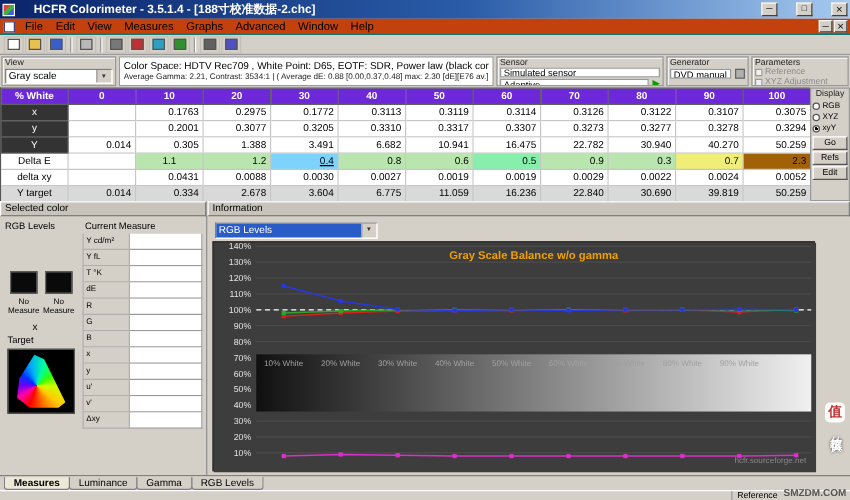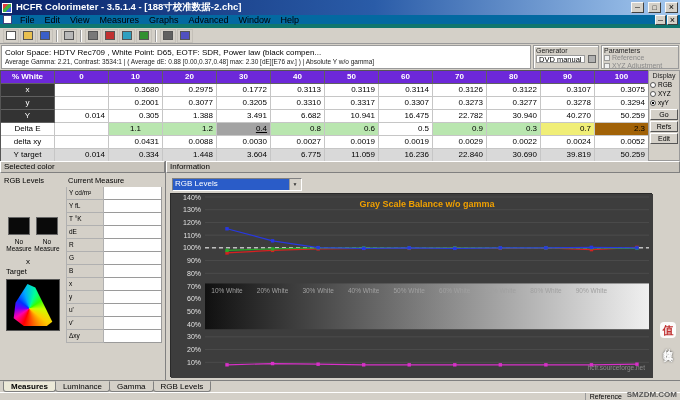--- a/index.html
+++ b/index.html
@@ -1,29 +1,29 @@
 <!DOCTYPE html>
 <html><head>
 <meta charset="utf-8">
 <style>
 *{margin:0;padding:0;box-sizing:border-box}
 html,body{width:680px;height:400px;overflow:hidden}
 body{font-family:"Liberation Sans","DejaVu Sans",sans-serif;background:#d4d0c8;position:relative;font-size:9px;color:#000}
 svg{font-family:"Liberation Sans","DejaVu Sans",sans-serif}
 
 
-.titlebar{position:absolute;left:0;top:0;width:680px;height:15px;background:linear-gradient(90deg,#0a246a,#2a5ca8 55%,#a6caf0);display:flex;align-items:center;padding:0 2px;gap:4px}
+.titlebar{position:absolute;left:0;top:0;width:680px;height:15px;background:linear-gradient(90deg,#0a246a,#2a5ca8 55%,#a6caf0);display:flex;align-items:center;padding:0 2px;gap:15px}
 .appicon{width:10px;height:10px;background:linear-gradient(135deg,#e04040 33%,#40b040 33% 66%,#4060e0 66%);border:1px solid #fff;flex:none}
 .titlebar .title{flex:1;color:#fff;font-size:9.5px;font-weight:bold;white-space:nowrap;overflow:hidden}
 .winbtn{width:13px;height:11px;background:#d4d0c8;border:1px solid;border-color:#f8f8f8 #404040 #404040 #f8f8f8;font-size:8px;line-height:9px;text-align:center;flex:none;position:relative}
 .winbtn::after{position:absolute;left:0;top:0;width:100%;text-align:center;font-size:7px;line-height:9px;color:#000}
 .wmin::after{content:"─"}.wmax::after{content:"□"}.wclose::after{content:"×";font-size:9px;line-height:8px}
 
 
-.menubar{position:absolute;left:0;top:15px;width:680px;height:13px;display:flex;align-items:center;background:#0369a1;border-bottom:4px solid #0f766e}
+.menubar{position:absolute;left:0;top:15px;width:680px;height:13px;display:flex;align-items:center;background:#c2410c;border-bottom:1px solid #0f766e}
 .mdiicon{width:9px;height:9px;margin:0 3px;background:#fff;border:1px solid #404080;flex:none}
 .mitems{display:flex;flex:1}
 .mitem{padding:0 5px;font-size:9px}
 .mdibtns{display:flex;gap:1px;margin-right:2px}
 .mdibtns .winbtn{width:11px;height:10px}
 
 
 .toolbar{position:absolute;left:0;top:28px;width:680px;height:16px;background:#d4d0c8;border-bottom:1px solid #9a9a9a;display:flex;align-items:center;padding:0 3px;gap:1px}
 .tbtn{width:16px;height:14px;display:flex;align-items:center;justify-content:center;background:#d4d0c8;border:1px solid #c4c0b8;padding:0}
 .ticon{display:block;width:10px;height:9px;border:1px solid #555}
@@ -166,23 +166,38 @@
     <span class="tsep"></span>
     <button class="tbtn">
       <span class="ticon" style="background: rgb(96, 96, 96);"></span>
     </button>
     <button class="tbtn">
       <span class="ticon" style="background: rgb(80, 80, 192);"></span>
     </button>
   </div>
 
 <div class="configbar">
+  <div class="gbox viewbox">
+    <div class="glabel">View</div>
+    <div class="combo">
+      <span class="cval">Gray scale</span>
+      <span class="cbtn"></span>
+    </div>
+  </div>
   <div class="gbox csbox">
     <div class="csline1">Color Space: HDTV Rec709 , White Point: D65, EOTF:  SDR, Power law (black compen...</div>
     <div class="csline2">Average Gamma: 2.21, Contrast: 3534:1 | ( Average dE: 0.88 [0.00,0.37,0.48] max: 2.30 [dE][E76 av.] ) | Absolute Y w/o gamma]</div>
+  </div>
+  <div class="gbox sensorbox">
+    <div class="glabel">Sensor</div>
+    <div class="sfield">Simulated sensor</div>
+    <div class="srow">
+      <div class="sfield grow">Adaptive</div>
+      <span class="play-icon"></span>
+    </div>
   </div>
   <div class="gbox genbox">
     <div class="glabel">Generator</div>
     <div class="srow">
       <div class="sfield grow">DVD manual</div>
       <span class="gear-icon"></span>
     </div>
   </div>
   <div class="gbox parbox">
     <div class="glabel">Parameters</div>
@@ -205,21 +220,21 @@
     <div class="cell head">30</div>
     <div class="cell head">40</div>
     <div class="cell head">50</div>
     <div class="cell head">60</div>
     <div class="cell head">70</div>
     <div class="cell head">80</div>
     <div class="cell head">90</div>
     <div class="cell head">100</div>
     <div class="cell rowlabel darklab">x</div>
     <div class="cell val"></div>
-    <div class="cell val">0.3680</div>
+    <div class="cell val">0.1763</div>
     <div class="cell val">0.2975</div>
     <div class="cell val">0.1772</div>
     <div class="cell val">0.3113</div>
     <div class="cell val">0.3119</div>
     <div class="cell val">0.3114</div>
     <div class="cell val">0.3126</div>
     <div class="cell val">0.3122</div>
     <div class="cell val">0.3107</div>
     <div class="cell val">0.3075</div>
     <div class="cell rowlabel darklab">y</div>
@@ -243,44 +258,44 @@
     <div class="cell val">10.941</div>
     <div class="cell val">16.475</div>
     <div class="cell val">22.782</div>
     <div class="cell val">30.940</div>
     <div class="cell val">40.270</div>
     <div class="cell val">50.259</div>
     <div class="cell rowlabel">Delta E</div>
     <div class="cell val"></div>
     <div class="cell val" style="background: rgb(185, 230, 175); text-align: center;">1.1</div>
     <div class="cell val" style="background: rgb(185, 230, 175);">1.2</div>
-    <div class="cell val" style="background: #a3a3a3; text-decoration: underline;">0.4</div>
+    <div class="cell val" style="background: #7dd3fc; text-decoration: underline;">0.4</div>
     <div class="cell val" style="background: rgb(185, 230, 175);">0.8</div>
     <div class="cell val" style="background: rgb(185, 230, 175);">0.6</div>
-    <div class="cell val" style="background: #ffffff;">0.5</div>
+    <div class="cell val" style="background: #86efac;">0.5</div>
     <div class="cell val" style="background: rgb(185, 230, 175);">0.9</div>
     <div class="cell val" style="background: rgb(185, 230, 175);">0.3</div>
     <div class="cell val" style="background: rgb(240, 238, 119);">0.7</div>
     <div class="cell val" style="background: #a16207;">2.3</div>
     <div class="cell rowlabel">delta xy</div>
     <div class="cell val"></div>
     <div class="cell val">0.0431</div>
     <div class="cell val">0.0088</div>
     <div class="cell val">0.0030</div>
     <div class="cell val">0.0027</div>
     <div class="cell val">0.0019</div>
     <div class="cell val">0.0019</div>
     <div class="cell val">0.0029</div>
     <div class="cell val">0.0022</div>
     <div class="cell val">0.0024</div>
     <div class="cell val">0.0052</div>
     <div class="cell rowlabel ytg">Y target</div>
     <div class="cell val ytg">0.014</div>
     <div class="cell val ytg">0.334</div>
-    <div class="cell val ytg">1.448</div>
+    <div class="cell val ytg">2.678</div>
     <div class="cell val ytg">3.604</div>
     <div class="cell val ytg">6.775</div>
     <div class="cell val ytg">11.059</div>
     <div class="cell val ytg">16.236</div>
     <div class="cell val ytg">22.840</div>
     <div class="cell val ytg">30.690</div>
     <div class="cell val ytg">39.819</div>
     <div class="cell val ytg">50.259</div>
   </div>
 

